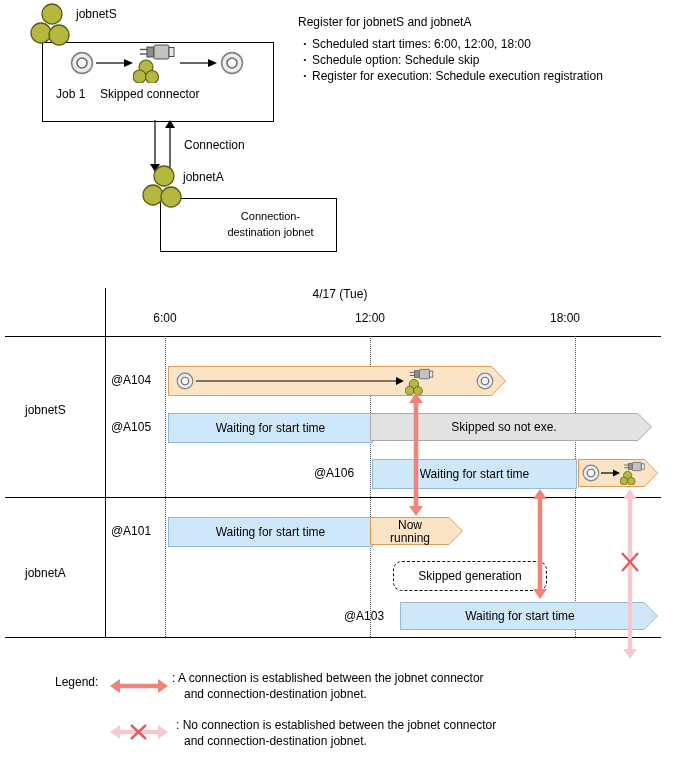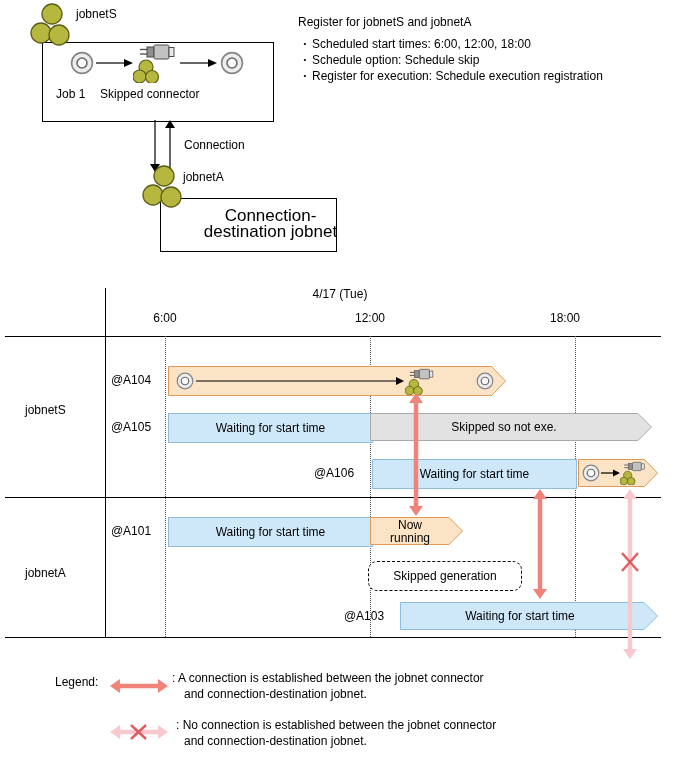--- a/index.html
+++ b/index.html
@@ -8,35 +8,35 @@
   .abs{position:absolute;}
   .label{font-size:12px;line-height:14px;white-space:nowrap;}
   .right-label{text-align:center;}
   .box{border:1px solid #000;background:#fff;}
   .hline{border-top:1px solid #000;height:0;}
   .vline{border-left:1px solid #000;width:0;}
   .vdot{border-left:1px dotted #555;width:0;}
   .waiting-bar{background:var(--waiting-fill,#cfe8f9);border:1px solid var(--waiting-stroke,#8fbcdc);
                display:flex;align-items:center;justify-content:center;font-size:12px;}
   .skipped-gen{background:#fff;border:1px dashed #000;border-radius:9px;
-               display:flex;align-items:center;justify-content:center;font-size:12px;}
+               display:flex;align-items:center;justify-content:center;font-size:12px;margin-left:25px;}
   .shape-running{fill:var(--running-fill,#fbe3c6);stroke:var(--running-stroke,#e09a58);}
   .shape-waiting{fill:var(--waiting-fill,#cfe8f9);stroke:var(--waiting-stroke,#8fbcdc);}
   .shape-skipped{fill:var(--skipped-fill,#e2e2e2);stroke:var(--skipped-stroke,#a9a9a9);}
   .conn-line{stroke:var(--connected-arrow,#f0837a);}
   .conn-head{fill:var(--connected-arrow,#f0837a);}
   .noconn-line{stroke:var(--not-connected-arrow,#f7c9ce);}
   .noconn-head{fill:var(--not-connected-arrow,#f7c9ce);}
   .cross{stroke:var(--cross-mark,#e05c60);}
   svg text{font-family:"Liberation Sans",sans-serif;font-size:12px;fill:#000;}
   .settings-title{font-size:12px;line-height:15px;white-space:nowrap;}
   .setting-item{display:flex;align-items:center;line-height:16px;white-space:nowrap;}
   .setting-item.first{margin-top:6px;}
   .bullet{width:14px;text-align:center;font-size:8px;}
-  .dest-text{width:100%;padding-top:9px;padding-left:22px;text-align:center;line-height:16px;font-size:17px;}
+  .dest-text{width:100%;padding-top:9px;padding-left:22px;text-align:center;line-height:16px;font-size:11px;}
 </style>
 </head>
 <body>
 
 <div id="canvas">
 
   <svg width="0" height="0" style="position:absolute" aria-hidden="true">
     <defs>
       <symbol id="sym-jobnet" viewBox="0 0 44 46">
         <circle cx="22" cy="12" r="10" style="fill:var(--jobnet-fill,#b6b73f);stroke:var(--jobnet-stroke,#5c5d18);stroke-width:1.3"></circle>

